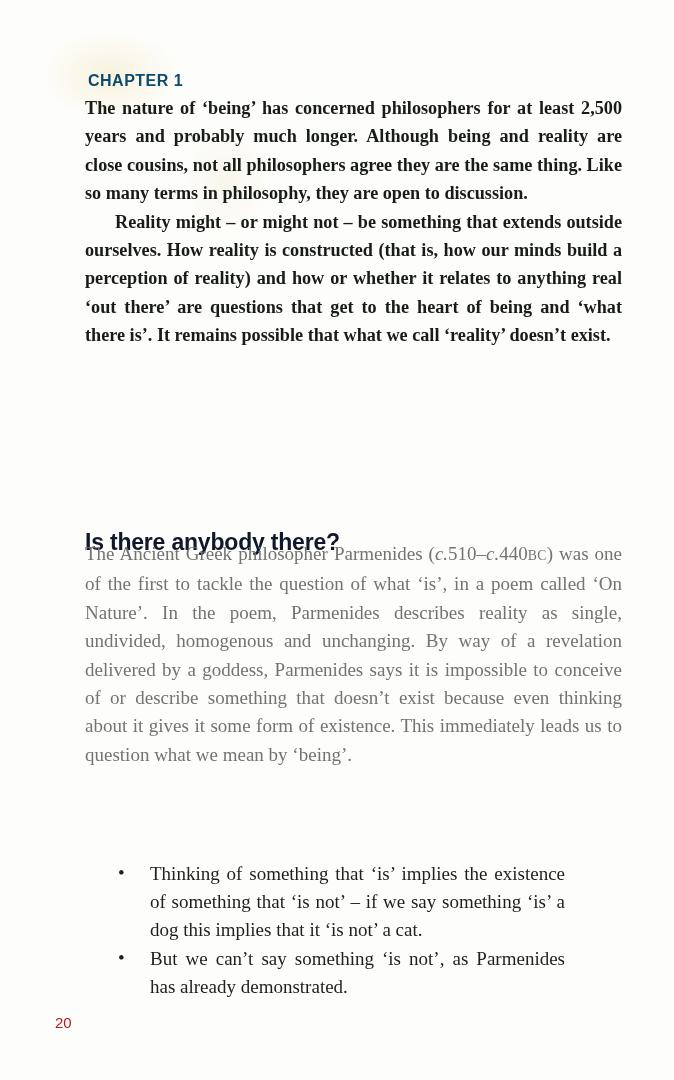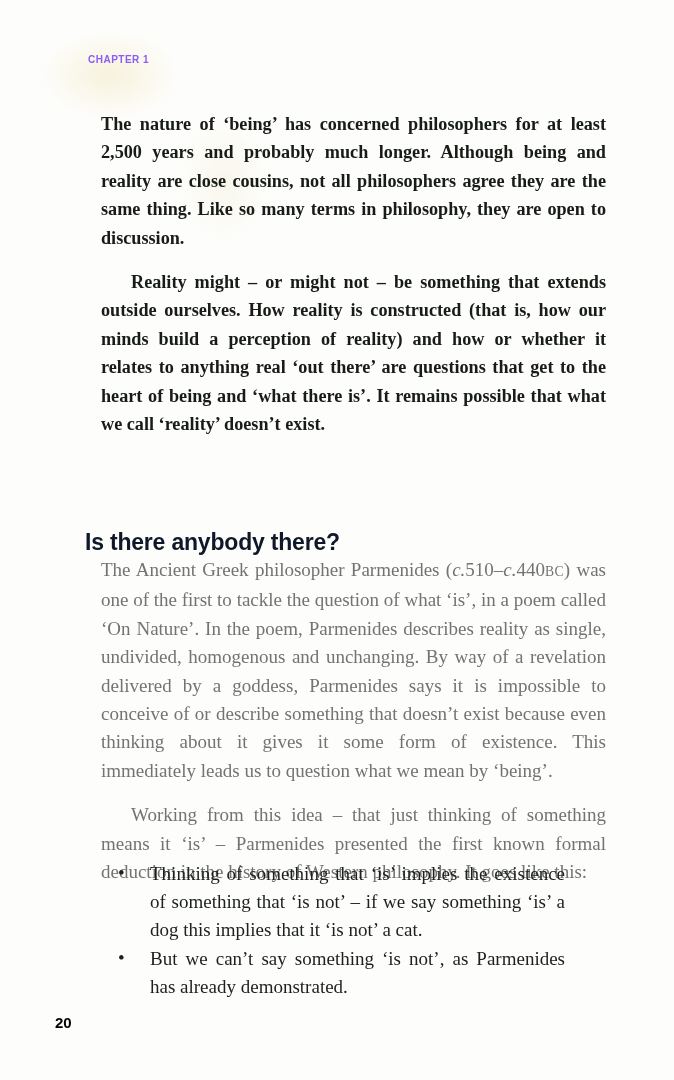--- a/index.html
+++ b/index.html
@@ -31,36 +31,36 @@
     left: 180px;
     top: 120px;
     width: 90px;
     height: 120px;
     background: radial-gradient(ellipse at center, rgba(240, 234, 205, 0.35) 0%, rgba(240, 234, 205, 0.0) 70%);
     pointer-events: none;
   }
   .chapter-label {
     position: absolute;
     left: 88px;
-    top: 54px;
+    top: 72px;
     font-family: "Liberation Sans", sans-serif;
     font-weight: bold;
-    font-size: 10px;
+    font-size: 16px;
     letter-spacing: 0.5px;
-    color: #8b5cf6;
+    color: #0c4a6e;
   }
   .text-col {
     position: absolute;
     left: 85px;
     width: 537px;
     text-align: justify;
     font-size: 19px;
     line-height: 28.4px;
   }
-  .text-col p { margin: 16px; }
+  .text-col p { margin: 0; }
   .intro-block {
     top: 94px;
     font-weight: bold;
     font-size: 18.2px;
     color: #171c17;
   }
   .indent { text-indent: 30px; }
   .section-heading {
     position: absolute;
     left: 85px;
@@ -98,23 +98,23 @@
     position: absolute;
     left: -32px;
     top: -1px;
     font-size: 19px;
   }
   .page-number {
     position: absolute;
     left: 55px;
     top: 1014px;
     font-family: "Liberation Sans", sans-serif;
-    font-weight: bold;
+    font-weight: normal;
     font-size: 15px;
-    color: #000000;
+    color: #b91c1c;
   }
 </style>
 </head>
 <body>
 
 <div class="page">
 
   <div class="smudge"></div>
   <div class="smudge2"></div>
 
@@ -122,21 +122,20 @@
 
   <div class="text-col intro-block">
     <p>The nature of ‘being’ has concerned philosophers for at least 2,500 years and probably much longer. Although being and reality are close cousins, not all philosophers agree they are the same thing. Like so many terms in philosophy, they are open to discussion.</p>
     <p class="indent">Reality might – or might not – be something that extends outside ourselves. How reality is constructed (that is, how our minds build a perception of reality) and how or whether it relates to anything real ‘out there’ are questions that get to the heart of being and ‘what there is’. It remains possible that what we call ‘reality’ doesn’t exist.</p>
   </div>
 
   <h2 class="section-heading">Is there anybody there?</h2>
 
   <div class="text-col body-block">
     <p><span>The Ancient Greek philosopher Parmenides (</span><span class="circa">c.</span><span>510–</span><span class="circa">c.</span><span>440</span><span class="era-caps">BC</span><span>) was one of the first to tackle the question of what ‘is’, in a poem called ‘On Nature’. In the poem, Parmenides describes reality as single, undivided, homogenous and unchanging. By way of a revelation delivered by a goddess, Parmenides says it is impossible to conceive of or describe something that doesn’t exist because even thinking about it gives it some form of existence. This immediately leads us to question what we mean by ‘being’.</span></p>
-    <p class="indent">Working from this idea – that just thinking of something means it ‘is’ – Parmenides presented the first known formal deduction in the history of Western philosophy. It goes like this:</p>
   </div>
 
   <ul class="bullet-list">
     <li>
       <span class="bullet-marker">•</span><span>Thinking of something that ‘is’ implies the existence of something that ‘is not’ – if we say something ‘is’ a dog this implies that it ‘is not’ a cat.</span>
     </li>
     <li>
       <span class="bullet-marker">•</span><span>But we can’t say something ‘is not’, as Parmenides has already demonstrated.</span>
     </li>
   </ul>

